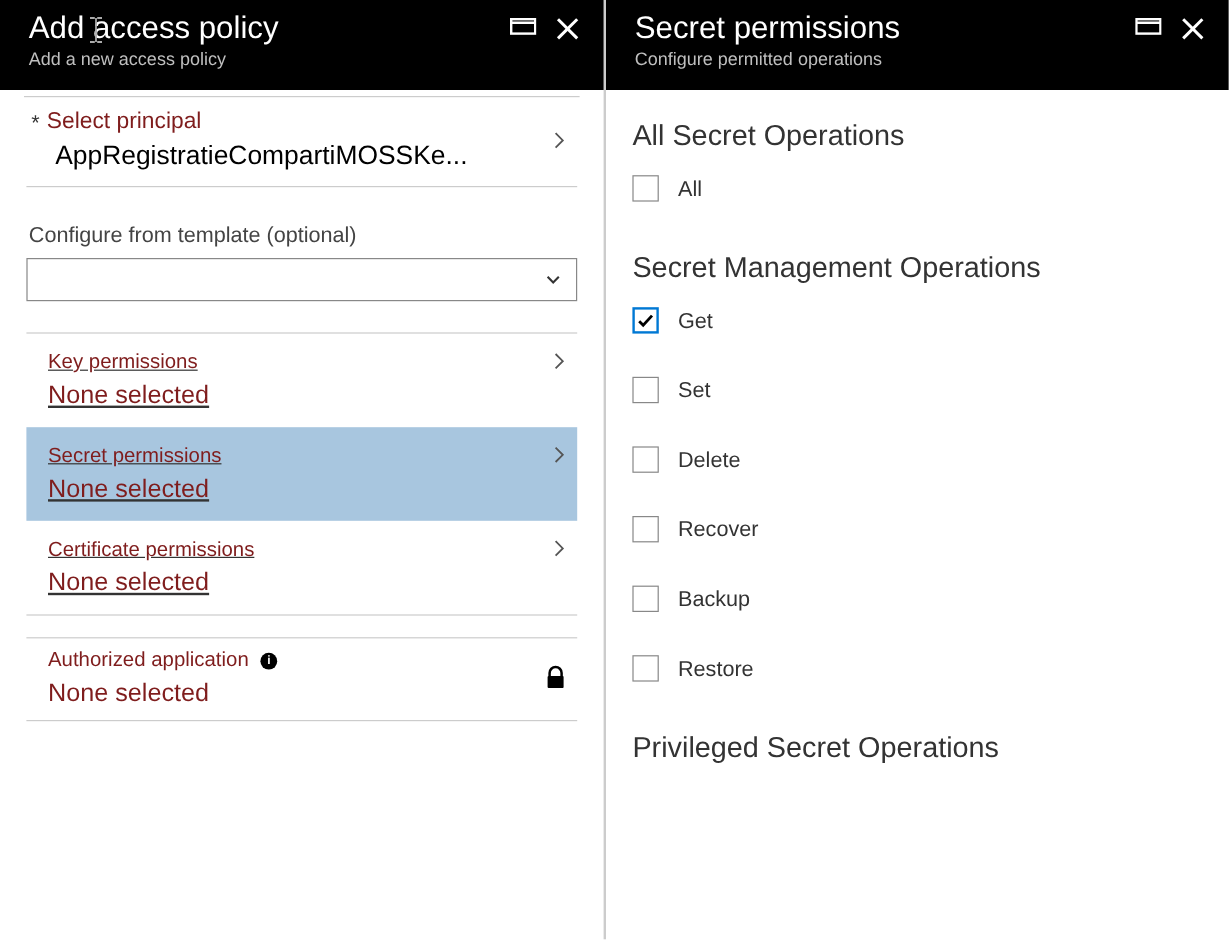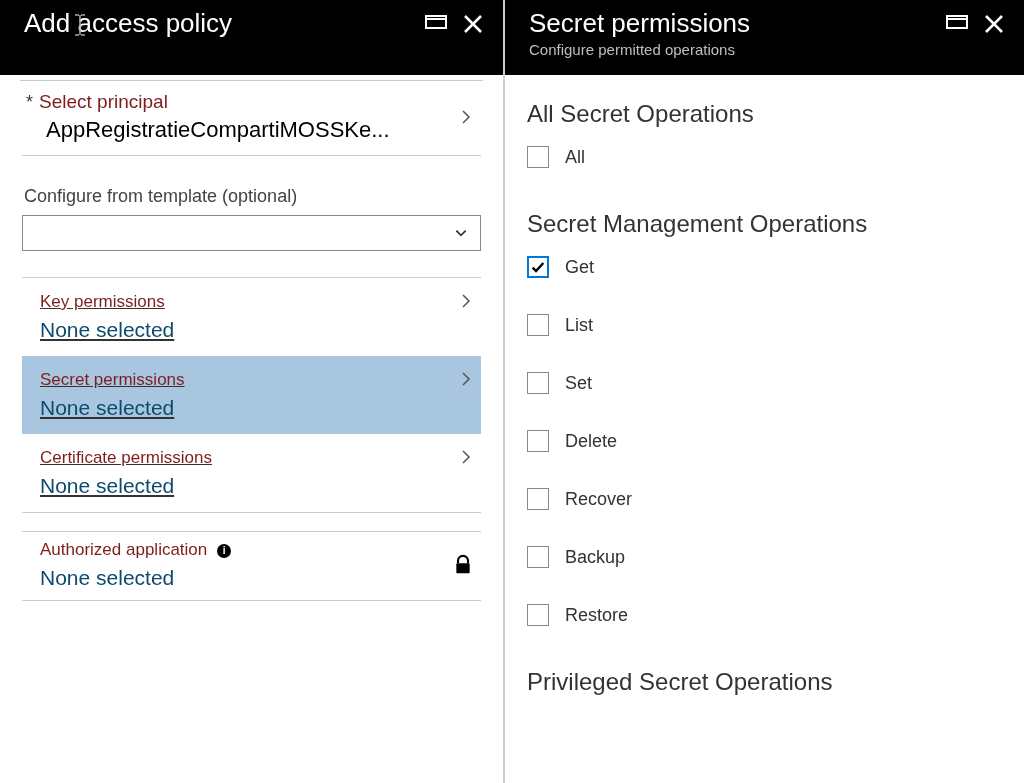--- a/index.html
+++ b/index.html
@@ -82,21 +82,21 @@
   }
   .row.first-row { border-top: none; }
   .row.selected { background: #a8c6df; }
   .row-col { display: flex; flex-direction: column; gap: 6px; }
   .field-label {
     font-size: 17px;
     color: #7f1d1d;
   }
   .field-value {
     font-size: 21px;
-    color: #0c4a6e;
+    color: #7f1d1d;
   }
   .req-star {
     color: #333;
     margin-right: 6px;
     font-size: 18px;
   }
   .principal-wrap {
     padding: 10px 6px 12px 4px;
     display: flex;
     align-items: center;
@@ -192,20 +192,21 @@
   .icon-btn { cursor: pointer; }
   svg { display: block; }
 </style>
 </head>
 <body>
 
 <div class="pane pane-left">
   <div class="pane-header" style="position:relative;">
     <div class="pane-header-text">
       <div class="pane-title">Add access policy</div>
+      <div class="pane-subtitle">Add a new access policy</div>
     </div>
     <span class="cursor-i">
       <svg width="14" height="22" viewBox="0 0 14 22">
           <path d="M2 1h4M8 1h4M7 1v20M2 21h4M8 21h4" stroke="#aaa" stroke-width="1.5" fill="none"></path>
         </svg>
     </span>
     <div class="pane-actions">
       <span class="icon-btn">
         <svg width="22" height="18" viewBox="0 0 22 18">
             <rect x="1" y="1" width="20" height="12" stroke="#fff" stroke-width="2" fill="none"></rect>
@@ -339,24 +340,20 @@
     <div class="cb-row">
       <span class="cb checked">
         <svg width="16" height="16" viewBox="0 0 24 24">
             <polyline points="4,13 9,18 20,6" fill="none" stroke="#000" stroke-width="3.5"></polyline>
           </svg>
       </span>
       <span class="cb-label">Get</span>
     </div>
     <div class="cb-row">
       <span class="cb"></span>
-      <span class="cb-label">List</span>
-    </div>
-    <div class="cb-row">
-      <span class="cb"></span>
       <span class="cb-label">Set</span>
     </div>
     <div class="cb-row">
       <span class="cb"></span>
       <span class="cb-label">Delete</span>
     </div>
     <div class="cb-row">
       <span class="cb"></span>
       <span class="cb-label">Recover</span>
     </div>

